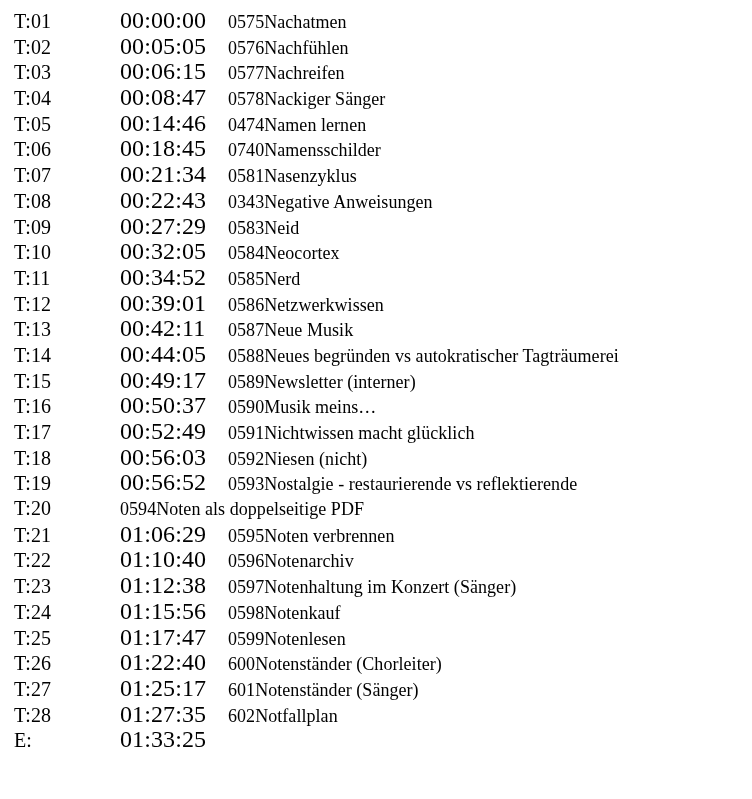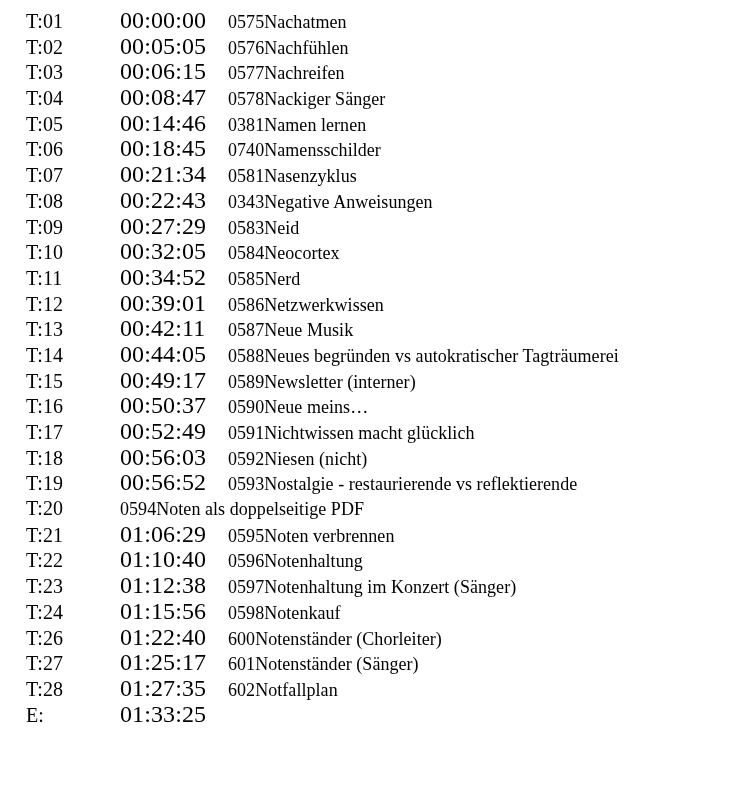--- a/index.html
+++ b/index.html
@@ -24,21 +24,21 @@
   }
   .chapter-row {
     display: flex;
     align-items: baseline;
     height: 25.7px;
     line-height: 25.7px;
     white-space: nowrap;
   }
   .col-marker {
     width: 120px;
-    padding-left: 26px;
+    padding-left: 14px;
     box-sizing: border-box;
     font-size: 20px;
     letter-spacing: 0.1px;
   }
   .col-time {
     width: 108px;
     box-sizing: border-box;
     font-size: 24px;
     letter-spacing: 0.1px;
   }
@@ -77,21 +77,21 @@
       <span class="col-title"><span class="track-num">0577</span><span class="empty-cell"> </span><span class="track-name">Nachreifen</span></span>
     </div>
     <div class="chapter-row">
       <span class="col-marker">T:04</span>
       <span class="col-time">00:08:47</span>
       <span class="col-title"><span class="track-num">0578</span><span class="empty-cell"> </span><span class="track-name">Nackiger Sänger</span></span>
     </div>
     <div class="chapter-row">
       <span class="col-marker">T:05</span>
       <span class="col-time">00:14:46</span>
-      <span class="col-title"><span class="track-num">0381</span><span class="empty-cell"> </span><span class="track-name">Namen lernen</span></span>
+      <span class="col-title"><span class="track-num">0474</span><span class="empty-cell"> </span><span class="track-name">Namen lernen</span></span>
     </div>
     <div class="chapter-row">
       <span class="col-marker">T:06</span>
       <span class="col-time">00:18:45</span>
       <span class="col-title"><span class="track-num">0740</span><span class="empty-cell"> </span><span class="track-name">Namensschilder</span></span>
     </div>
     <div class="chapter-row">
       <span class="col-marker">T:07</span>
       <span class="col-time">00:21:34</span>
       <span class="col-title"><span class="track-num">0581</span><span class="empty-cell"> </span><span class="track-name">Nasenzyklus</span></span>
@@ -132,21 +132,21 @@
       <span class="col-title"><span class="track-num">0588</span><span class="empty-cell"> </span><span class="track-name">Neues begründen vs autokratischer Tagträumerei</span></span>
     </div>
     <div class="chapter-row">
       <span class="col-marker">T:15</span>
       <span class="col-time">00:49:17</span>
       <span class="col-title"><span class="track-num">0589</span><span class="empty-cell"> </span><span class="track-name">Newsletter (interner)</span></span>
     </div>
     <div class="chapter-row">
       <span class="col-marker">T:16</span>
       <span class="col-time">00:50:37</span>
-      <span class="col-title"><span class="track-num">0590</span><span class="empty-cell"> </span><span class="track-name">Neue meins…</span></span>
+      <span class="col-title"><span class="track-num">0590</span><span class="empty-cell"> </span><span class="track-name">Musik meins…</span></span>
     </div>
     <div class="chapter-row">
       <span class="col-marker">T:17</span>
       <span class="col-time">00:52:49</span>
       <span class="col-title"><span class="track-num">0591</span><span class="empty-cell"> </span><span class="track-name">Nichtwissen macht glücklich</span></span>
     </div>
     <div class="chapter-row">
       <span class="col-marker">T:18</span>
       <span class="col-time">00:56:03</span>
       <span class="col-title"><span class="track-num">0592</span><span class="empty-cell"> </span><span class="track-name">Niesen (nicht)</span></span>
@@ -161,33 +161,38 @@
       <span class="col-title"><span class="track-num">0594</span><span class="empty-cell"> </span><span class="track-name">Noten als doppelseitige PDF</span></span>
     </div>
     <div class="chapter-row">
       <span class="col-marker">T:21</span>
       <span class="col-time">01:06:29</span>
       <span class="col-title"><span class="track-num">0595</span><span class="empty-cell"> </span><span class="track-name">Noten verbrennen</span></span>
     </div>
     <div class="chapter-row">
       <span class="col-marker">T:22</span>
       <span class="col-time">01:10:40</span>
-      <span class="col-title"><span class="track-num">0596</span><span class="empty-cell"> </span><span class="track-name">Notenhaltung</span></span>
+      <span class="col-title"><span class="track-num">0596</span><span class="empty-cell"> </span><span class="track-name">Notenarchiv</span></span>
     </div>
     <div class="chapter-row">
       <span class="col-marker">T:23</span>
       <span class="col-time">01:12:38</span>
       <span class="col-title"><span class="track-num">0597</span><span class="empty-cell"> </span><span class="track-name">Notenhaltung im Konzert (Sänger)</span></span>
     </div>
     <div class="chapter-row">
       <span class="col-marker">T:24</span>
       <span class="col-time">01:15:56</span>
       <span class="col-title"><span class="track-num">0598</span><span class="empty-cell"> </span><span class="track-name">Notenkauf</span></span>
     </div>
     <div class="chapter-row">
+      <span class="col-marker">T:25</span>
+      <span class="col-time">01:17:47</span>
+      <span class="col-title"><span class="track-num">0599</span><span class="empty-cell"> </span><span class="track-name">Notenlesen</span></span>
+    </div>
+    <div class="chapter-row">
       <span class="col-marker">T:26</span>
       <span class="col-time">01:22:40</span>
       <span class="col-title"><span class="track-num">600</span><span class="empty-cell"> </span><span class="track-name">Notenständer (Chorleiter)</span></span>
     </div>
     <div class="chapter-row">
       <span class="col-marker">T:27</span>
       <span class="col-time">01:25:17</span>
       <span class="col-title"><span class="track-num">601</span><span class="empty-cell"> </span><span class="track-name">Notenständer (Sänger)</span></span>
     </div>
     <div class="chapter-row">

